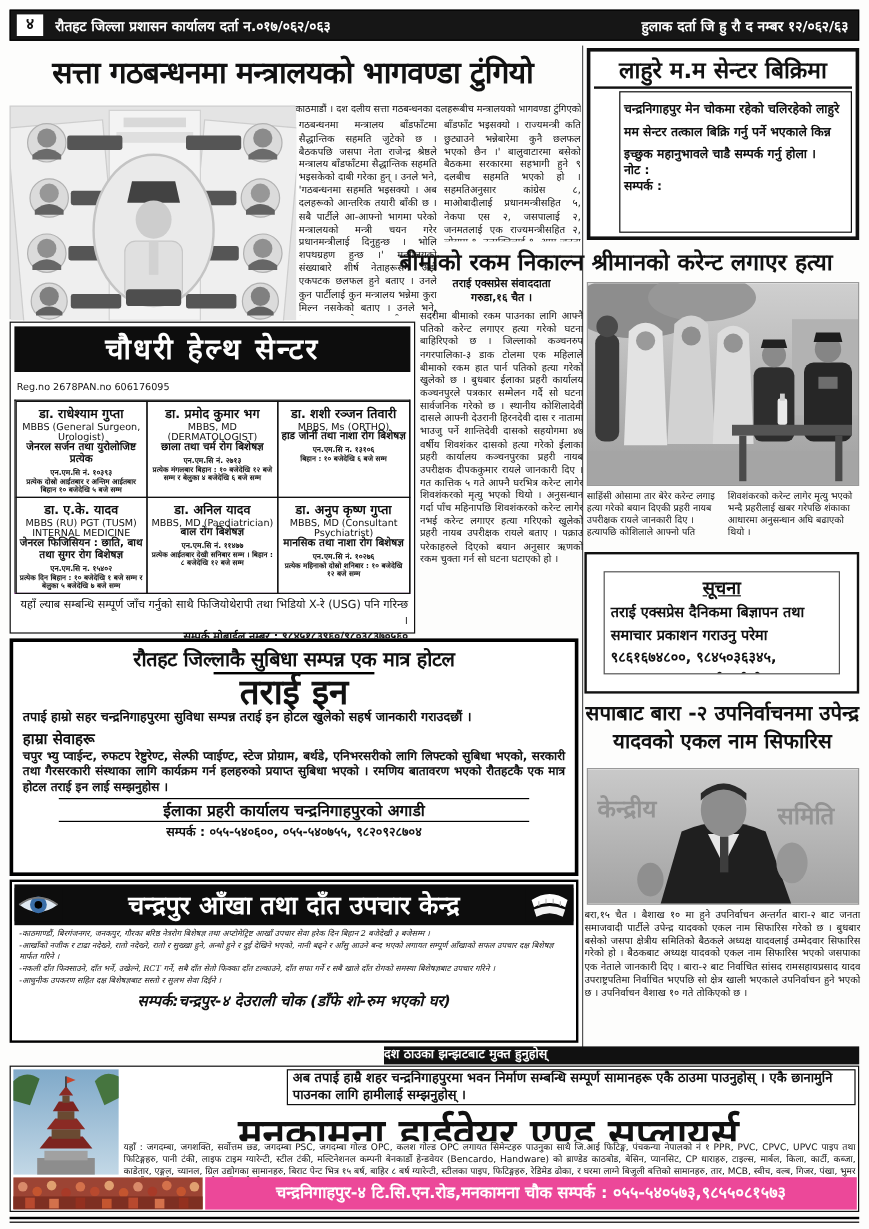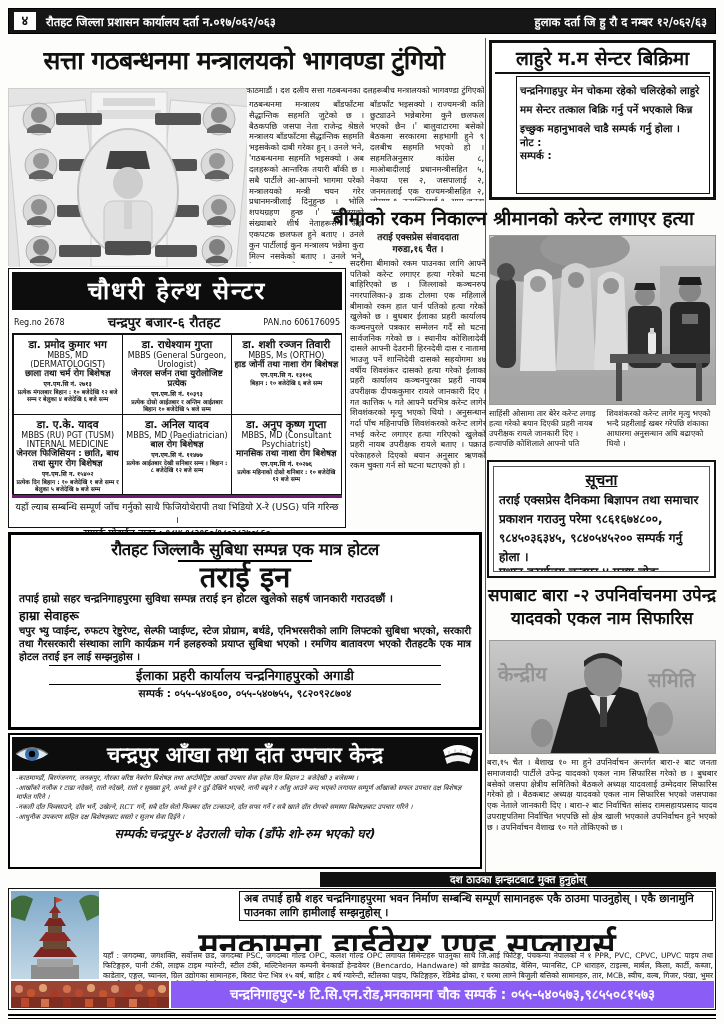--- a/index.html
+++ b/index.html
@@ -30,21 +30,21 @@
   #lahure-body-box{border:1px solid #111;margin-top:2px;padding:2px 3px;height:118px;overflow:hidden;margin-left:21px;}
   .lahure-txt{font-size:10.3px;font-weight:bold;line-height:1.25;text-align:justify;}
   
   #bima-headline{left:333px;top:205px;width:386px;height:26px;font-size:19px;font-weight:bold;white-space:nowrap;}
   #bima-byline{left:350px;top:231px;width:136px;height:26px;font-size:9px;font-weight:bold;text-align:center;line-height:1.35;}
   #bima-body{left:350px;top:258px;width:136px;height:270px;font-size:8.2px;line-height:1.3;}
   #bima-photo{left:489px;top:235px;width:227px;height:170px;border:1px solid #9a9a9a;}
   #bima-caption{left:489px;top:409px;width:227px;height:48px;font-size:7.8px;line-height:1.3;
     column-count:2;column-gap:8px;}
   
-  #suchana{left:487px;top:460px;width:229px;height:118px;border:2px solid #111;background:#fff;padding:4px;}
+  #suchana{left:487px;top:460px;width:229px;height:118px;border:2px solid #111;background:#fff;padding:14px;}
   #suchana-in{border:1px solid #555;height:100%;padding:2px 5px;overflow:hidden;}
   #suchana-title{font-size:15px;font-weight:bold;text-align:center;text-decoration:underline;}
   #suchana-body{font-size:12px;font-weight:bold;line-height:1.25;text-align:justify;}
   #suchana-office{font-size:12px;font-weight:bold;line-height:1.25;}
   
   #bye-headline{left:487px;top:584px;width:230px;height:52px;font-size:17px;font-weight:bold;
     text-align:center;line-height:1.35;}
   #bye-photo{left:489px;top:640px;width:227px;height:114px;border:1px solid #999;}
   #bye-body{left:487px;top:757px;width:230px;height:134px;font-size:8.2px;line-height:1.32;}
   
@@ -55,21 +55,21 @@
   #health-reg,#health-pan{font-size:8px;}
   #health-addr{flex:1;text-align:center;font-size:13.5px;font-weight:bold;}
   #health-grid{display:grid;grid-template-columns:1fr 1fr 1fr;margin:2px 3px 0 3px;
     border:1px solid #111;border-bottom:none;}
   .doc-cell{border:1px solid #111;margin:-0.5px;padding:2px 2px;height:81px;overflow:hidden;text-align:center;}
   .doc-name{font-size:10.5px;font-weight:bold;}
   .doc-qual{font-size:8px;line-height:1.15;}
   .doc-spec{font-size:8.6px;font-weight:bold;line-height:1.15;}
   .doc-nmc{font-size:6.3px;font-weight:bold;}
   .doc-time{font-size:6px;font-weight:bold;line-height:1.25;}
-  #health-footer{border-top:4px solid #701a75;margin:0 3px;padding:2px;text-align:center;}
+  #health-footer{border-top:1px solid #701a75;margin:0 3px;padding:2px;text-align:right;}
   #health-lab{font-size:9.3px;}
   #health-contact{font-size:9.3px;font-weight:bold;}
   
   #hotel{left:8px;top:532px;width:474px;height:198px;border:3px solid #000;background:#fff;padding:2px 8px;}
   #hotel-banner{font-size:16.5px;font-weight:bold;text-align:center;letter-spacing:-0.3px;}
   #hotel-title{font-size:29px;font-weight:bold;text-align:center;line-height:1.05;}
   #hotel-title span{display:inline-block;border-top:2px solid #000;padding:0 22px;}
   #hotel-intro{font-size:10.5px;font-weight:bold;line-height:1.25;}
   #hotel-svc-title{font-size:12.5px;font-weight:bold;text-align:left;margin-top:1px;}
   #hotel-svc{font-size:10px;font-weight:bold;line-height:1.3;}
@@ -80,29 +80,29 @@
   #eyedent{left:8px;top:733px;width:474px;height:136px;border:2px solid #000;background:#fff;}
   #eyedent-bar{background:#0d0d0d;color:#fff;height:34px;margin:2px;display:flex;align-items:center;gap:40px;}
   #eyedent-title{flex:1;text-align:center;font-size:21px;font-weight:bold;}
   .ed-icon{width:40px;height:28px;flex:0 0 auto;}
   #eyedent-bullets{padding:1px 6px;}
   .ed-bullet{font-size:6.7px;font-style:italic;line-height:1.45;font-family:"DejaVu Serif",serif;}
   #eyedent-c1{font-size:12.5px;font-weight:bold;font-style:italic;text-align:center;margin-top:1px;}
   #eyedent-c2{font-size:12.5px;font-weight:bold;font-style:italic;text-align:center;}
   
   #hw-strip{left:320px;top:872px;width:396px;height:15px;background:#111;color:#fff;
-    font-size:10.5px;font-weight:bold;text-align:center;line-height:15px;}
+    font-size:10.5px;font-weight:bold;line-height:15px;}
   #hw{left:8px;top:888px;width:708px;height:122px;border:1px solid #111;background:#fff;}
   #hw-temple{left:2px;top:2px;width:88px;height:88px;}
   #hw-introbox{left:230px;top:2px;width:474px;height:30px;border:1px solid #111;
     font-size:10.8px;font-weight:bold;line-height:1.3;padding:0 4px;overflow:hidden;}
   #hw-title{left:92px;top:32px;width:612px;height:30px;font-size:34px;font-weight:bold;text-align:center;}
   #hw-body{left:94px;top:62px;width:610px;height:30px;font-size:7.5px;line-height:1.3;}
   #hw-crowd{left:2px;top:92px;width:158px;height:27px;}
-  #hw-footer{left:162px;top:92px;width:543px;height:27px;background:#8b5cf6;color:#fff;
+  #hw-footer{left:162px;top:92px;width:543px;height:27px;background:#ec4899;color:#fff;
     font-size:13.5px;font-weight:bold;text-align:center;line-height:27px;overflow:hidden;}
   #bottom-rule{left:8px;top:1014px;width:708px;height:5px;border-top:2px solid #000;border-bottom:1px solid #000;}
 </style>
 </head>
 <body>
 
 <div class="abs" id="masthead">
   <span id="pagenum">४</span>
   <span id="mh-left">रौतहट जिल्ला प्रशासन कार्यालय दर्ता न.०१७/०६२/०६३</span>
   <span id="mh-right">हुलाक दर्ता जि हु रौ द नम्बर १२/०६२/६३</span>
@@ -258,37 +258,36 @@
     <ellipse cx="170" cy="78" rx="13" ry="17" fill="#979797"></ellipse>
     <ellipse cx="52" cy="92" rx="11" ry="14" fill="#8f8f8f"></ellipse>
   </svg>
 </div>
 <div class="abs hid just" id="bye-body">बरा,१५ चैत । बैशाख १० मा हुने उपनिर्वाचन अन्तर्गत बारा-२ बाट जनता समाजवादी पार्टीले उपेन्द्र यादवको एकल नाम सिफारिस गरेको छ । बुधबार बसेको जसपा क्षेत्रीय समितिको बैठकले अध्यक्ष यादवलाई उम्मेदवार सिफारिस गरेको हो । बैठकबाट अध्यक्ष यादवको एकल नाम सिफारिस भएको जसपाका एक नेताले जानकारी दिए । बारा-२ बाट निर्वाचित सांसद रामसहायप्रसाद यादव उपराष्ट्रपतिमा निर्वाचित भएपछि सो क्षेत्र खाली भएकाले उपनिर्वाचन हुने भएको छ । उपनिर्वाचन वैशाख १० गते तोकिएको छ ।</div>
 
 <div class="abs" id="health">
   <div id="health-titlebar">चौधरी हेल्थ सेन्टर</div>
   <div id="health-info">
     <span id="health-reg">Reg.no 2678</span>
-    <span id="health-addr">चन्द्रपुर बजार-६ रौतहट</span>
     <span id="health-pan">PAN.no 606176095</span>
   </div>
   <div id="health-grid">
+    <div class="doc-cell">
+      <div class="doc-name">डा. राधेश्याम गुप्ता</div>
+      <div class="doc-qual">MBBS (General Surgeon, Urologist)</div>
+      <div class="doc-spec">जेनरल सर्जन तथा युरोलोजिष्ट प्रत्येक</div>
+      <div class="doc-nmc">एन.एम.सि नं. १०३९३</div>
+      <div class="doc-time">प्रत्येक दोस्रो आईतबार र अन्तिम आईतबार बिहान १० बजेदेखि ५ बजे सम्म</div>
+    </div>
     <div class="doc-cell">
       <div class="doc-name">डा. प्रमोद कुमार भग</div>
       <div class="doc-qual">MBBS, MD (DERMATOLOGIST)</div>
       <div class="doc-spec">छाला तथा चर्म रोग बिशेषज्ञ</div>
       <div class="doc-nmc">एन.एम.सि नं. २७१३</div>
       <div class="doc-time">प्रत्येक मंगलबार बिहान : १० बजेदेखि १२ बजे सम्म र बेलुका ४ बजेदेखि ६ बजे सम्म</div>
-    </div>
-    <div class="doc-cell">
-      <div class="doc-name">डा. राधेश्याम गुप्ता</div>
-      <div class="doc-qual">MBBS (General Surgeon, Urologist)</div>
-      <div class="doc-spec">जेनरल सर्जन तथा युरोलोजिष्ट प्रत्येक</div>
-      <div class="doc-nmc">एन.एम.सि नं. १०३९३</div>
-      <div class="doc-time">प्रत्येक दोस्रो आईतबार र अन्तिम आईतबार बिहान १० बजेदेखि ५ बजे सम्म</div>
     </div>
     <div class="doc-cell">
       <div class="doc-name">डा. शशी रञ्जन तिवारी</div>
       <div class="doc-qual">MBBS, Ms (ORTHO)</div>
       <div class="doc-spec">हाड जोर्नी तथा नाशा रोग बिशेषज्ञ</div>
       <div class="doc-nmc">एन.एम.सि न. १३१०६</div>
       <div class="doc-time">बिहान : १० बजेदेखि ६ बजे सम्म</div>
     </div>
     <div class="doc-cell">
       <div class="doc-name">डा. ए.के. यादव</div>

